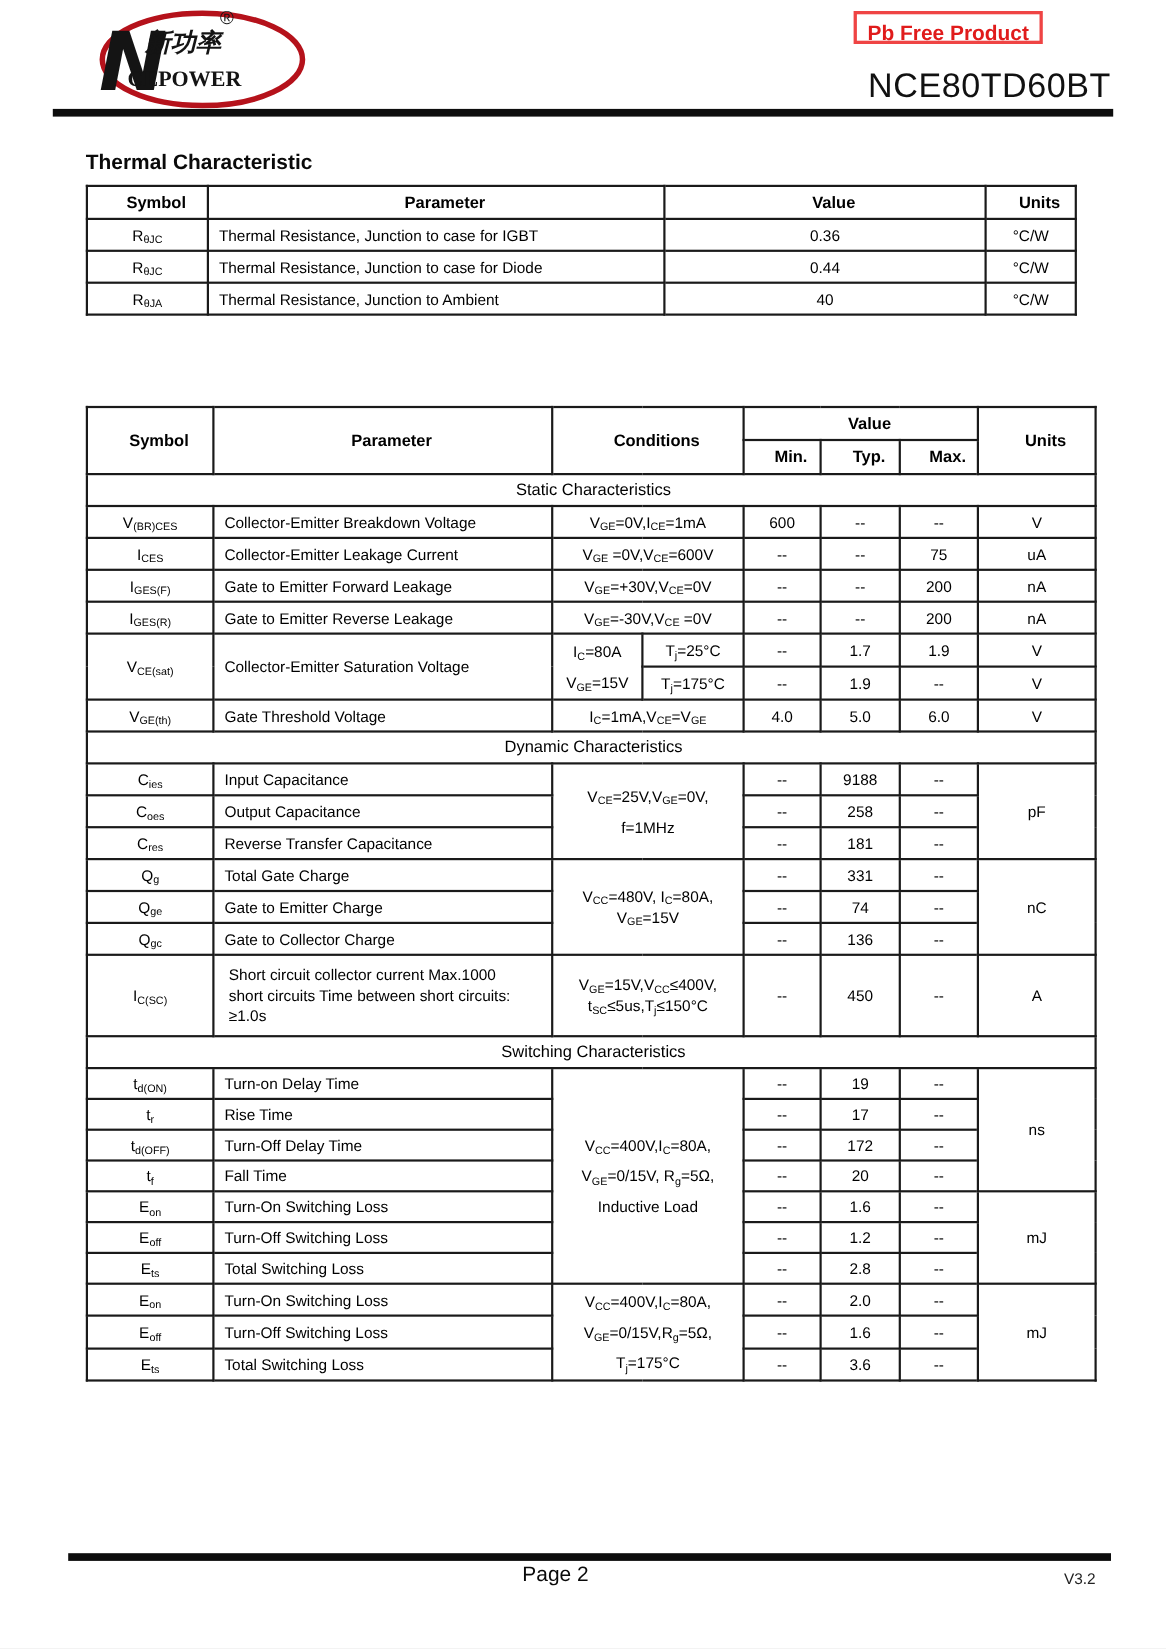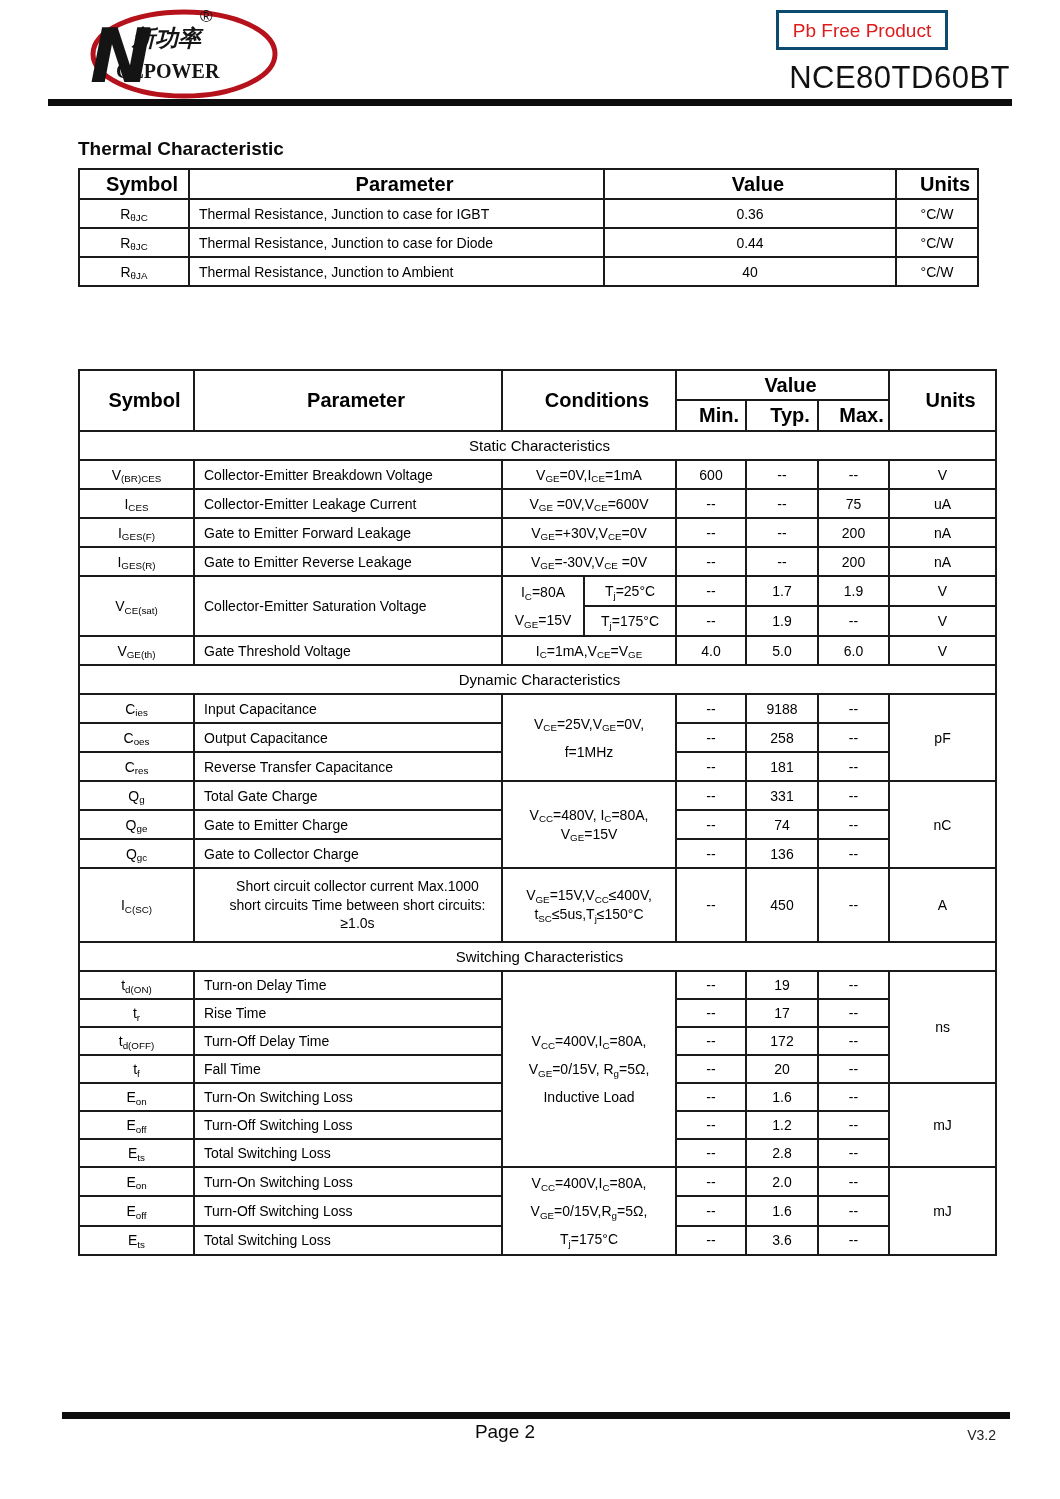--- a/index.html
+++ b/index.html
@@ -13,23 +13,23 @@
     font-family: "Liberation Sans", sans-serif;
     color: #000;
     overflow: hidden;
   }
   sub { font-size: 70%; vertical-align: baseline; position: relative; top: 0.28em; line-height: 0; }
 
   
   .logo-svg { position: absolute; left: 88px; top: 6px; }
   .badge {
     position: absolute; right: 112px; top: 10px;
-    width: 172px; height: 40px; line-height: 36px;
-    border: 3px solid #0c4a6e; color: #e01b1b;
-    font-size: 19px; font-weight: normal; text-align: center;
+    width: 172px; height: 30px; line-height: 36px;
+    border: 3px solid #ef4444; color: #e01b1b;
+    font-size: 19px; font-weight: bold; text-align: center;
   }
   .part-number {
     position: absolute; right: 50px; top: 60px;
     font-size: 31px; letter-spacing: 0.5px; color: #111;
   }
   .rule { position: absolute; background: #0d0d0d; height: 7px; }
   .rule-top { left: 48px; width: 964px; top: 99px; }
   .rule-bottom { left: 62px; width: 948px; top: 1412px; }
 
   
@@ -37,38 +37,38 @@
   .thermal-title { top: 138px; text-align: center; }
   .electrical-title { top: 336px; margin-top: 47px; }
 
   
   table { border-collapse: collapse; table-layout: fixed; position: absolute; left: 78px; background: #fff; }
   th, td {
     border: 2px solid #1a1a1a;
     font-size: 14px; text-align: center; vertical-align: middle;
     padding: 1px 4px; overflow: hidden;
   }
-  th { font-size: 20px; font-weight: bold; padding-left: 20px; }
+  th { font-size: 15px; font-weight: bold; padding-left: 20px; }
   td.par { text-align: left; padding-left: 9px; }
   td.section-label {
     text-align: center; font-weight: normal; font-size: 15px; padding-left: 8px; height: 27px;
   }
   .thermal-table { top: 168px; width: 899px; }
   .thermal-table tr { height: 29px; }
   .thermal-table thead tr { height: 30px; }
   .electrical-table { top: 369px; width: 917px; }
   .electrical-table tr { height: 29px; }
   tr.hr1 { height: 30px; }
   tr.hr2 { height: 31px; }
   tr.r28 { height: 28px; }
   tr.sc-row { height: 74px; }
   td.pre { white-space: pre-line; }
   td.lh2 { line-height: 2.0; border-radius: 19px; }
   td.lh135 { line-height: 1.35; }
-  td.sc-par { text-align: center; padding-left: 23px; white-space: pre-line; line-height: 1.35; }
+  td.sc-par { text-align: left; padding-left: 13px; white-space: pre-line; line-height: 1.35; }
 
   
   .footer-page {
     position: absolute; left: 0; width: 1010px; top: 1421px;
     text-align: center; font-size: 19px; font-weight: normal; color: #0a0a0a;
   }
   .footer-version { position: absolute; right: 64px; top: 1427px; font-size: 14px; color: #222; }
 </style>
 </head>
 <body>

